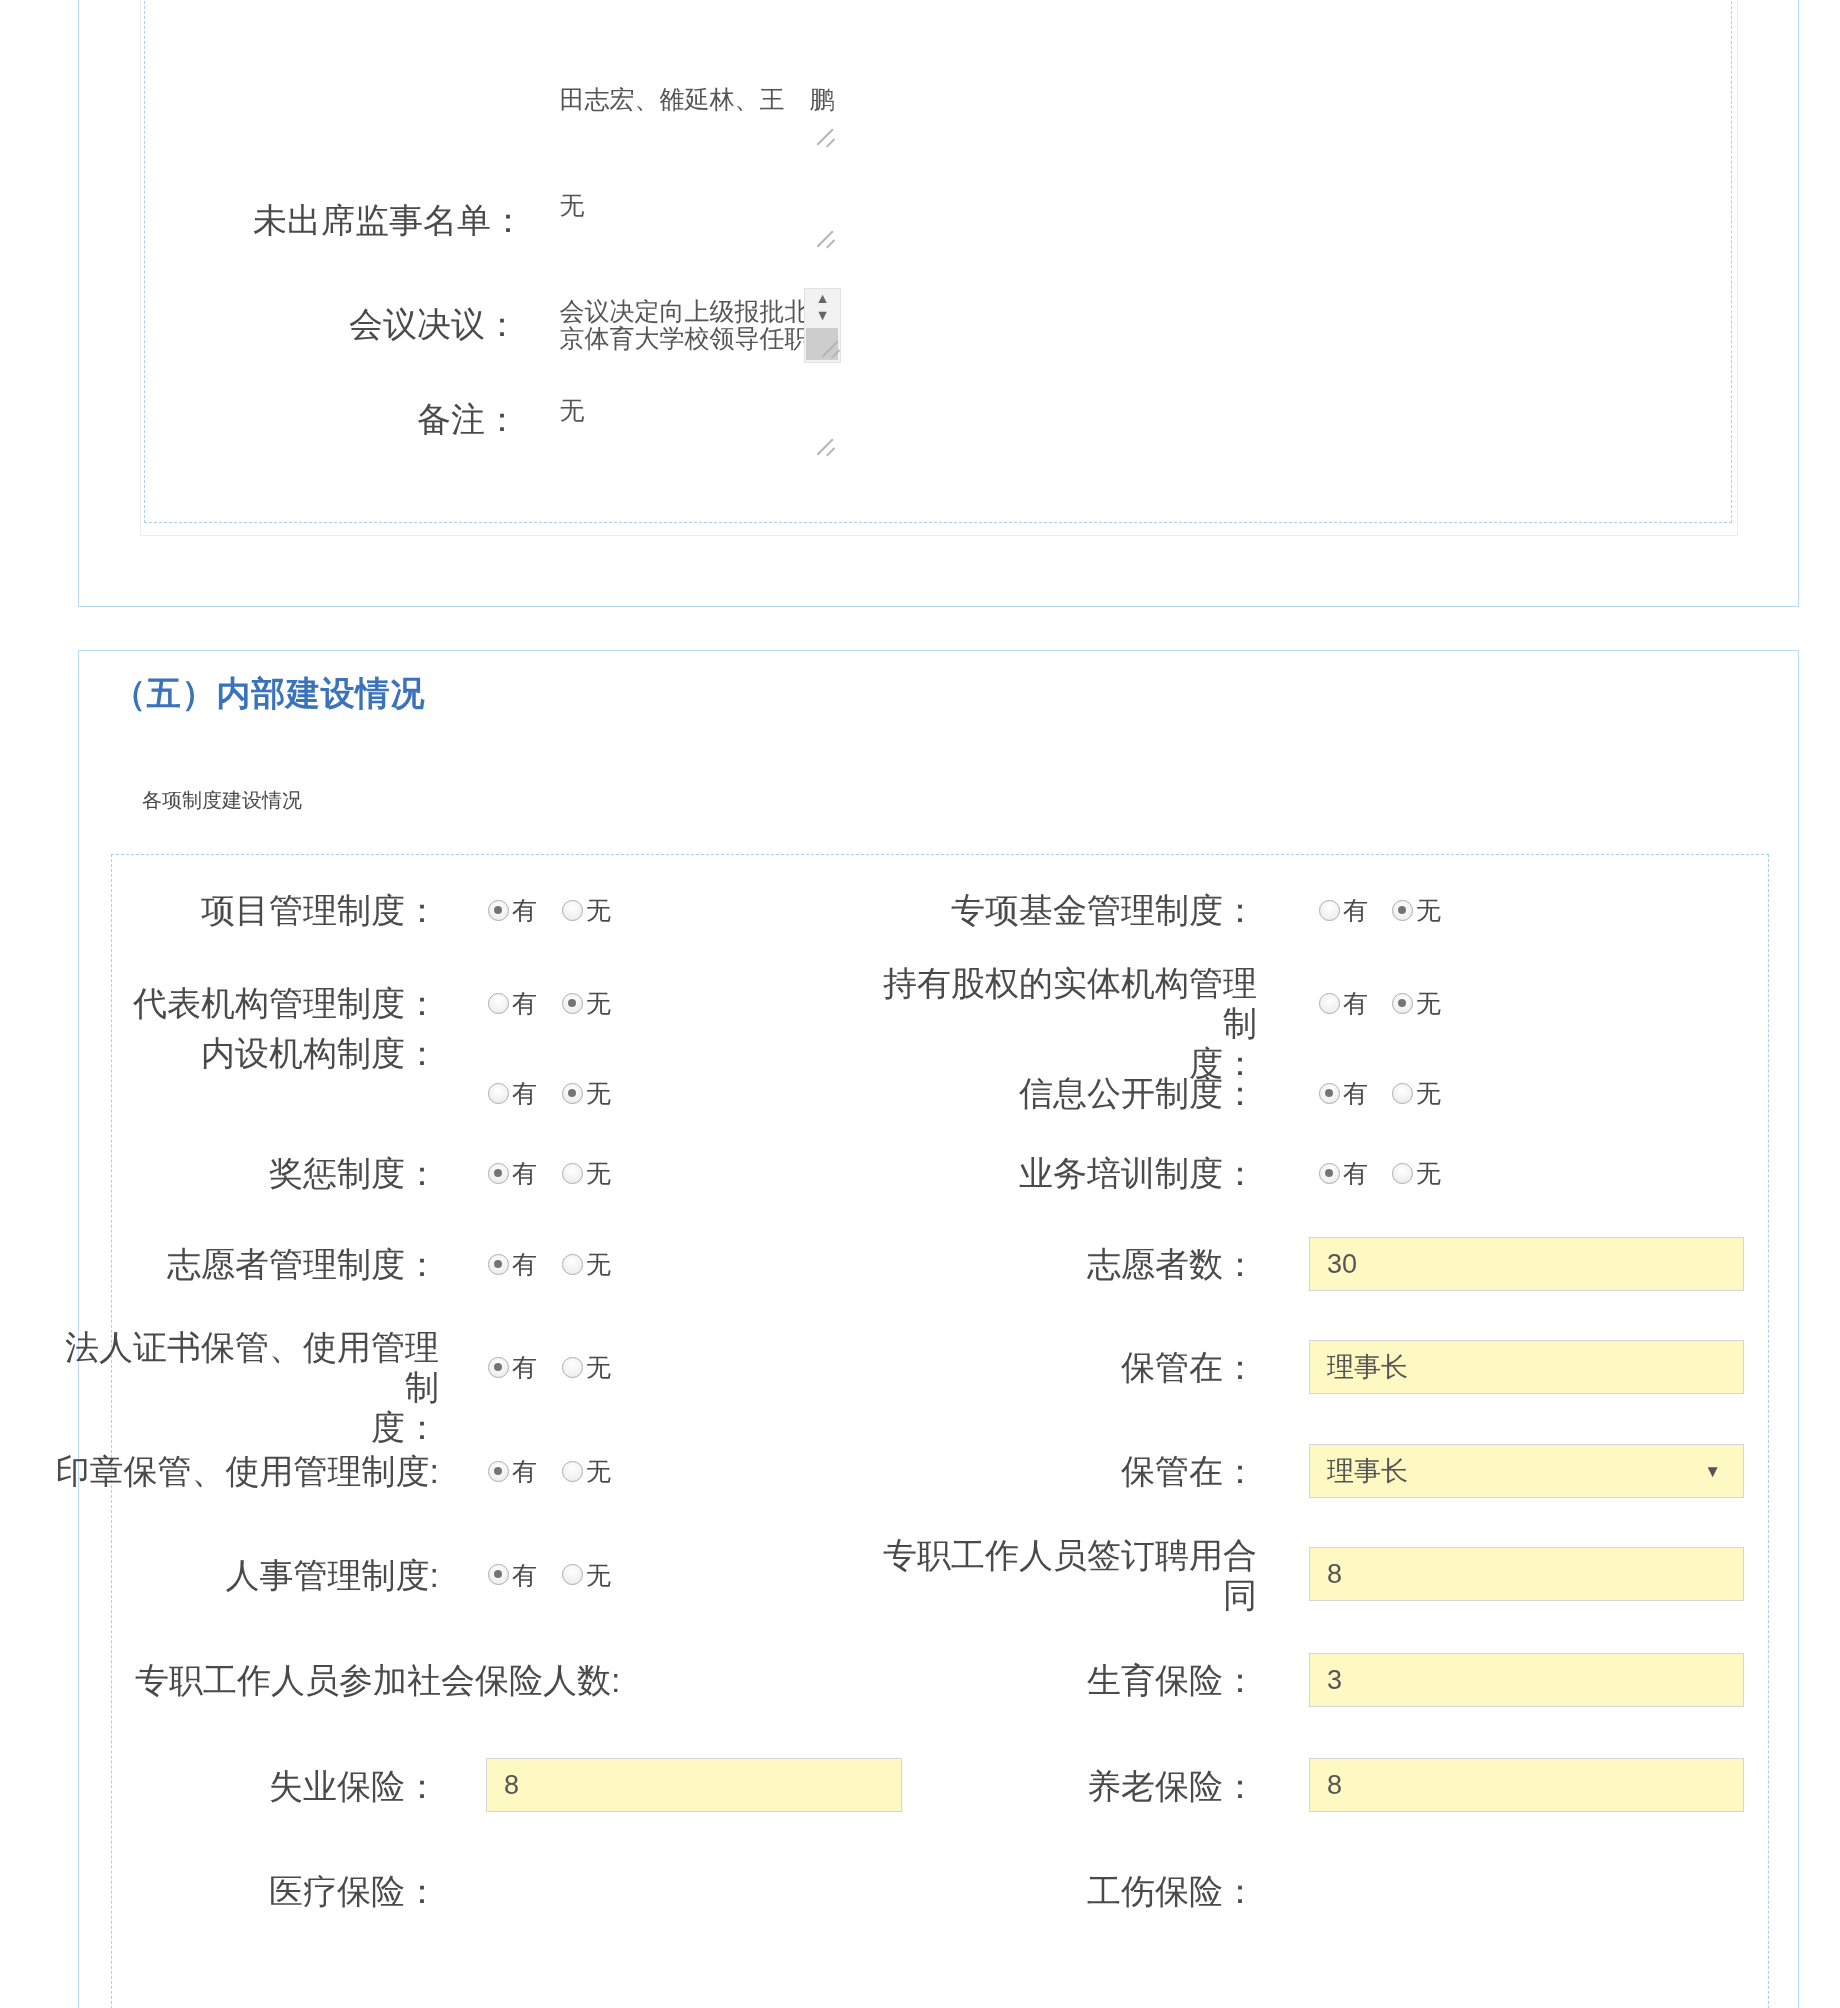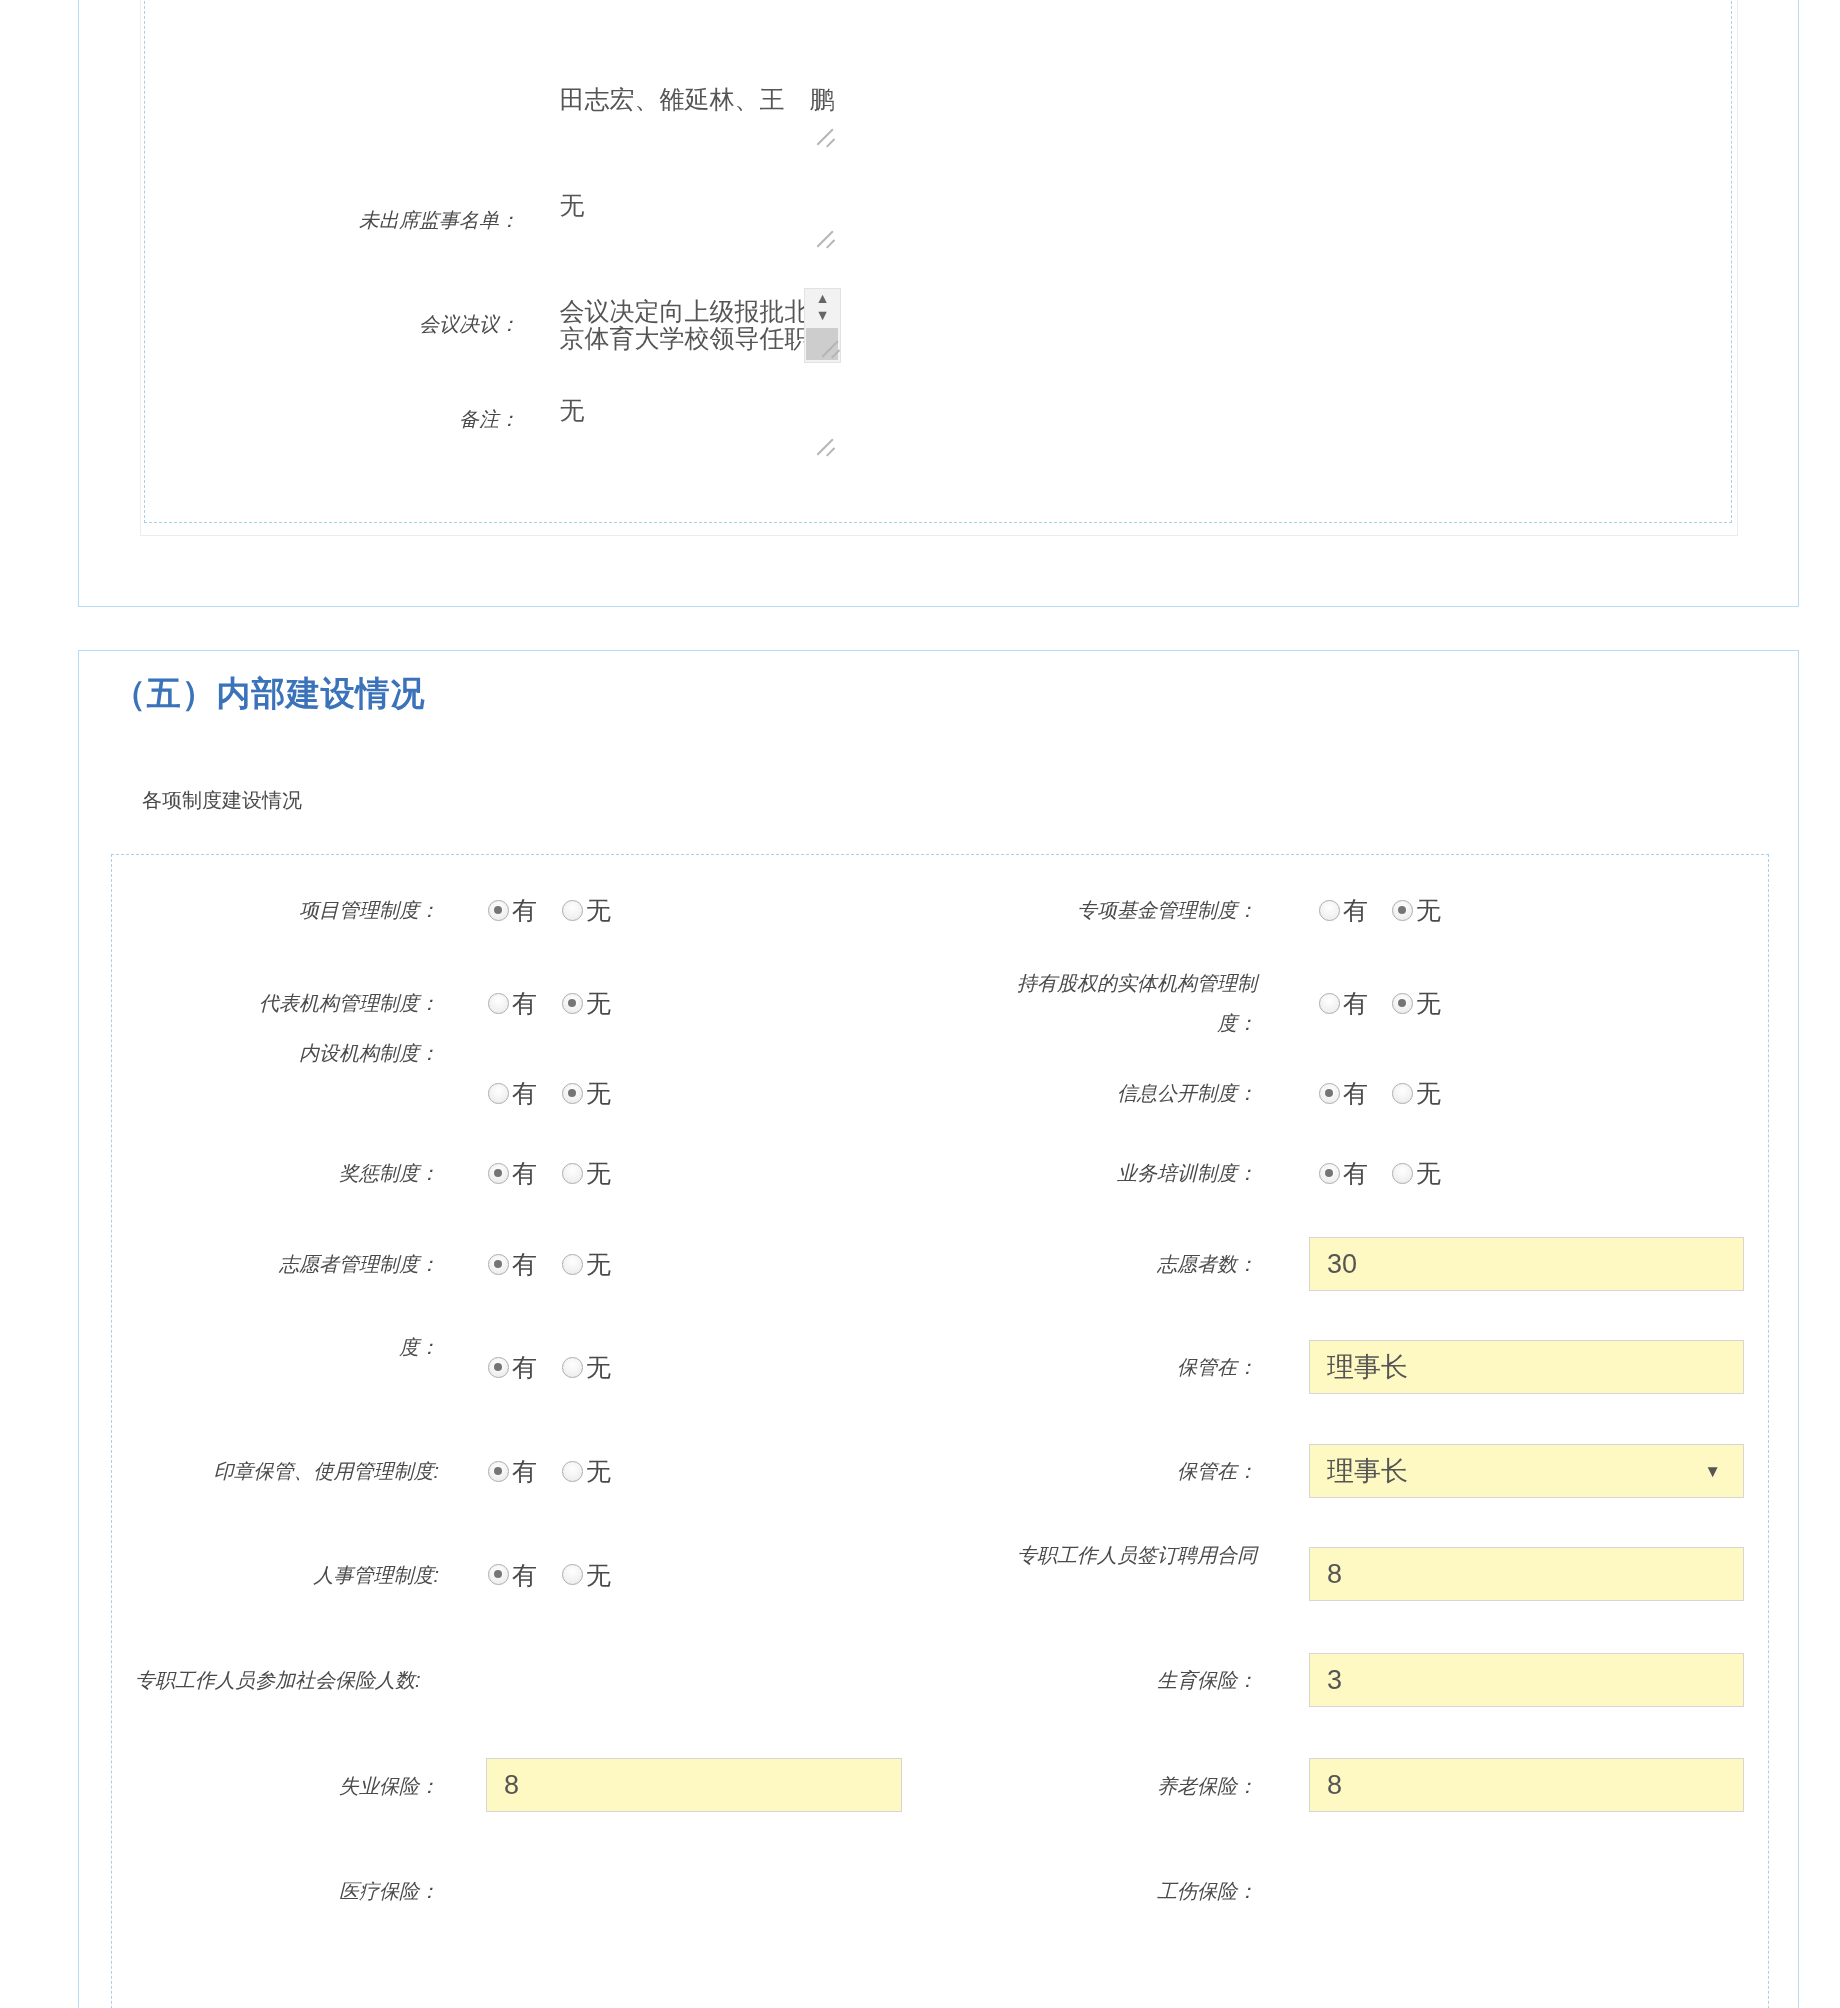--- a/index.html
+++ b/index.html
@@ -3,21 +3,21 @@
 <meta charset="utf-8">
 <style>
   html,body{margin:0;padding:0;background:#fff;}
   #canvas{
     position:relative;width:1840px;height:2009px;overflow:hidden;background:#fff;
     font-family:"Liberation Sans",sans-serif;color:#4a4a4a;
   }
   .box{position:absolute;border:1.7px solid #b9dbf6;background:#fff;}
   .graywrap{position:absolute;border:0.8px solid #ededed;}
   .dash{position:absolute;border:1.7px dashed #a9cfeb;}
-  .flabel{position:absolute;font-size:20px;line-height:37px;color:#4a4a4a;text-align:right;white-space:nowrap;font-style:italic;}
+  .flabel{position:absolute;font-size:34px;line-height:37px;color:#4a4a4a;text-align:right;white-space:nowrap;}
   .flabel.two{line-height:40px;white-space:normal;}
   .ta{position:absolute;background:#fff;}
   .ta .txt{position:absolute;font-size:25px;line-height:27px;color:#555;word-break:break-all;}
   .rh{position:absolute;right:1.7px;bottom:1.7px;width:25px;height:23.6px;}
   .rh::before,.rh::after{content:"";position:absolute;background:#b5b5b5;height:1.7px;transform:rotate(-45deg);}
   .rh::before{width:22px;right:0.8px;bottom:10px;}
   .rh::after{width:11px;right:0px;bottom:4.2px;}
   .sb-track{position:absolute;background:#f2f2f2;border:0.8px solid #e2e2e2;}
   .sb-btns{position:absolute;left:0;top:0;width:100%;text-align:center;font-size:14.3px;color:#666;line-height:17px;}
   .sb-thumb{position:absolute;background:#cdcdcd;}
@@ -120,20 +120,21 @@
       <div class="flabel" style="left:51px;top:1246px;width:388px;">志愿者管理制度：</div>
       <div class="radio checked" style="left:488px;top:1254px;"></div>
       <div class="rtext" style="left:512px;top:1247px;">有</div>
       <div class="radio" style="left:562px;top:1254px;"></div>
       <div class="rtext" style="left:586px;top:1247px;">无</div>
       <div class="flabel" style="left:869px;top:1246px;width:388px;">志愿者数：</div>
       <div class="inp" style="left:1309px;top:1237px;width:433px;">
         <span class="val">30</span>
       </div>
       <div class="flabel two" style="left:51px;top:1327px;width:388px;">
+        <div>法人证书保管、使用管理制</div>
         <div>度：</div>
       </div>
       <div class="radio checked" style="left:488px;top:1357px;"></div>
       <div class="rtext" style="left:512px;top:1350px;">有</div>
       <div class="radio" style="left:562px;top:1357px;"></div>
       <div class="rtext" style="left:586px;top:1350px;">无</div>
       <div class="flabel" style="left:869px;top:1349px;width:388px;">保管在：</div>
       <div class="inp" style="left:1309px;top:1340px;width:433px;">
         <span class="val">理事长</span>
       </div>

